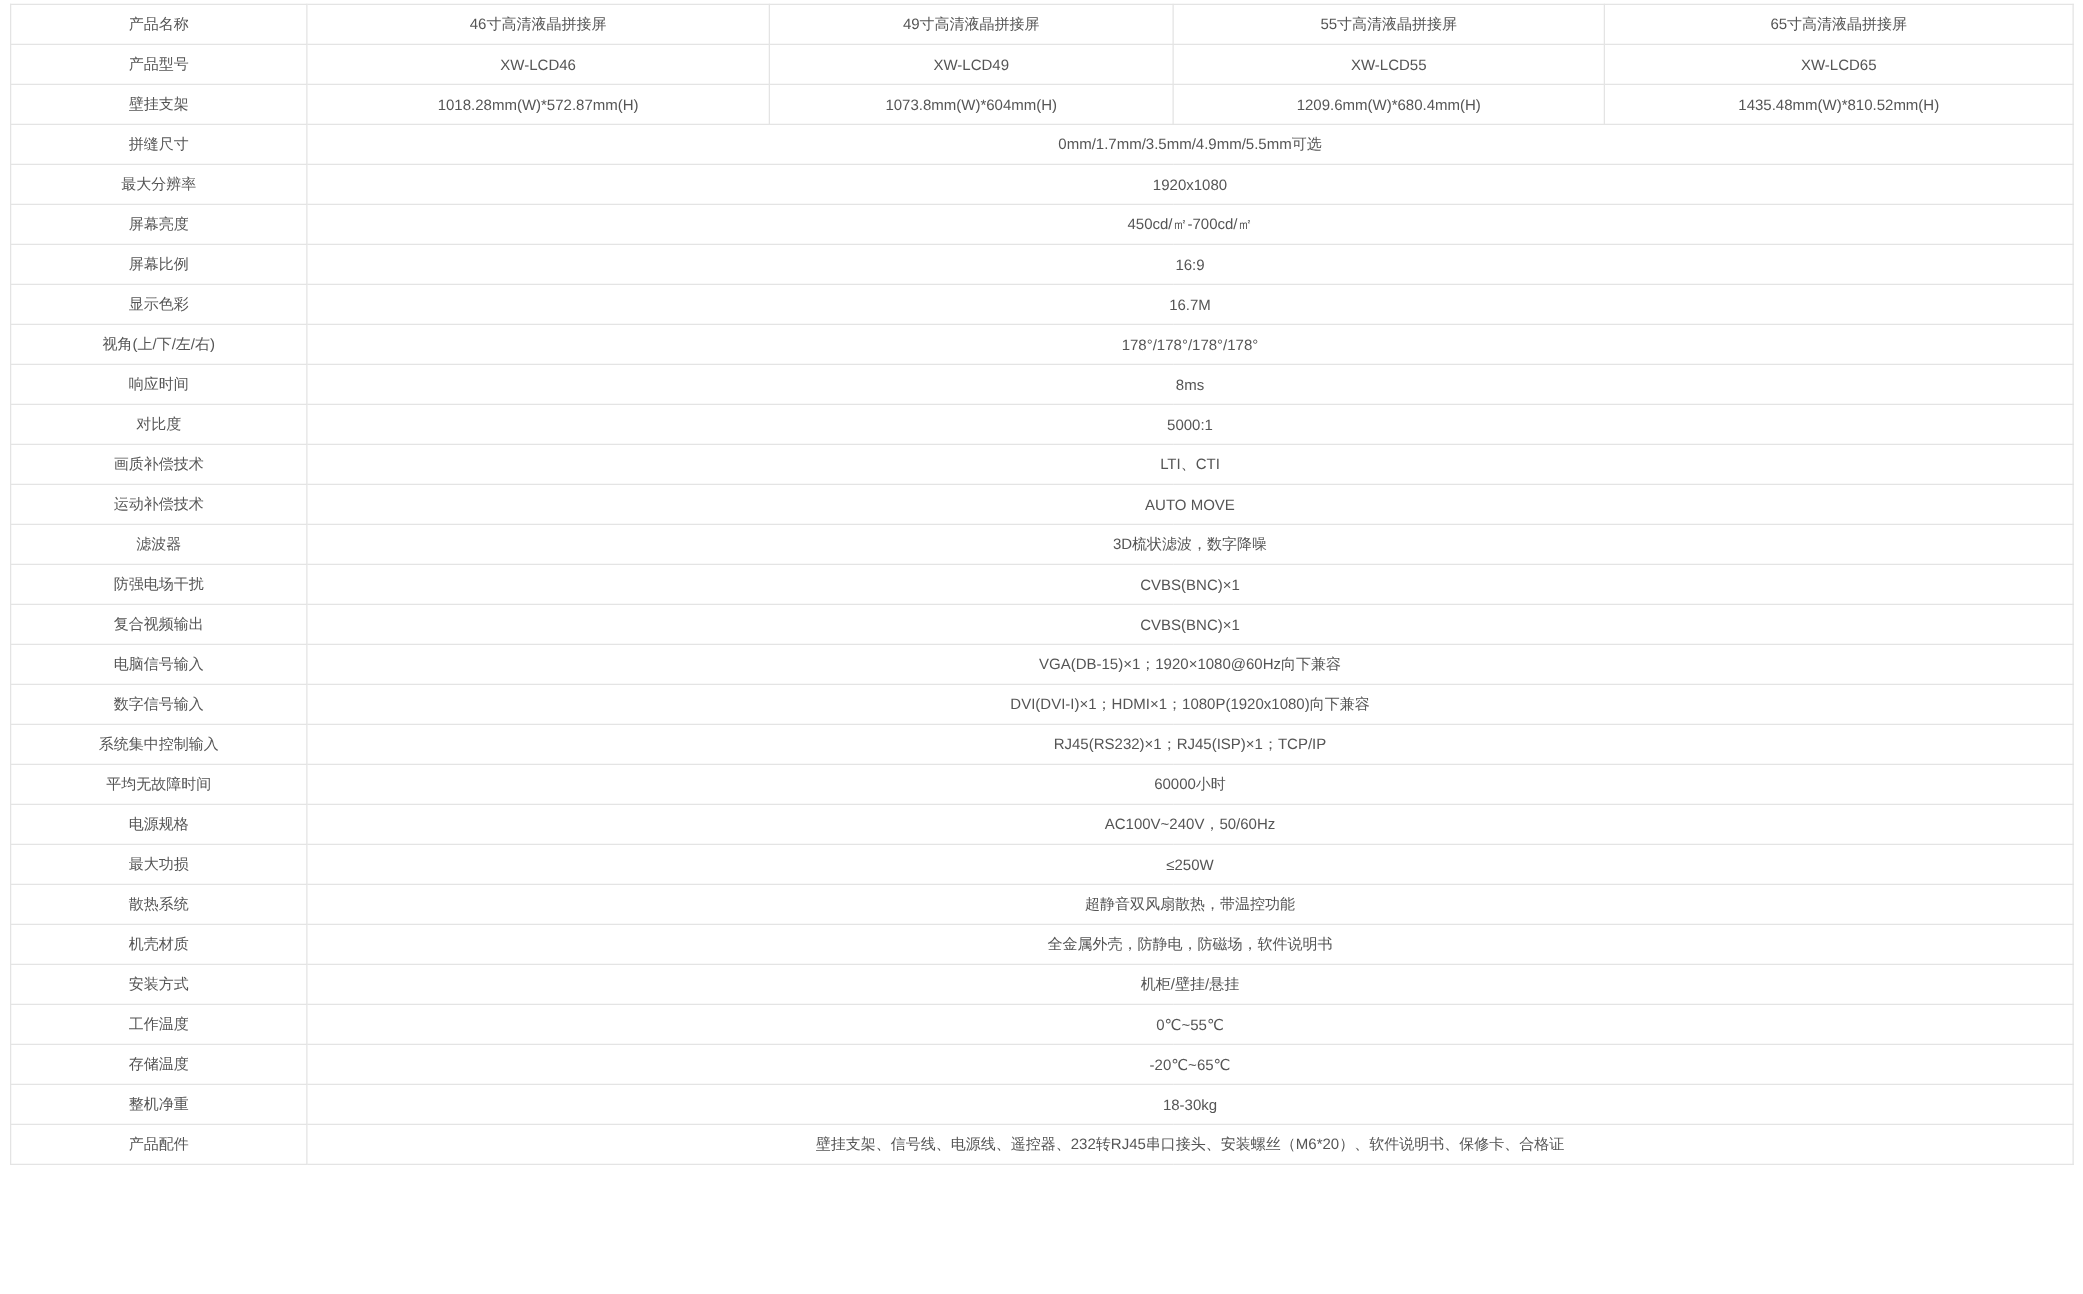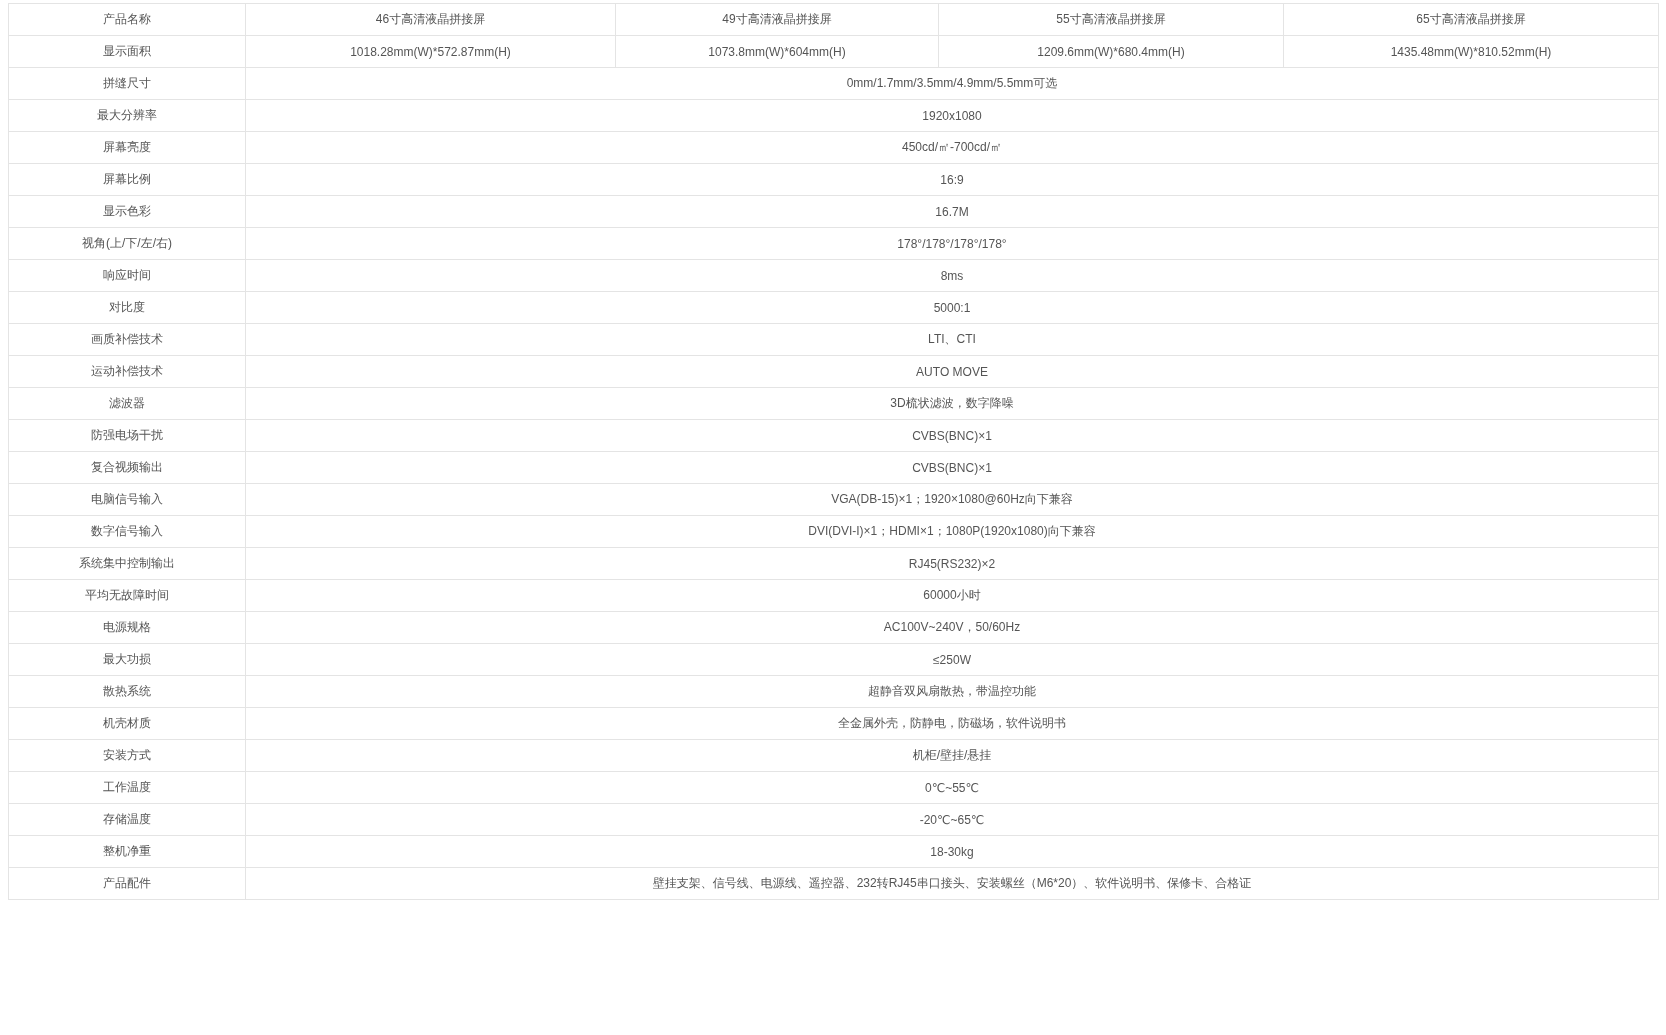--- a/index.html
+++ b/index.html
@@ -49,21 +49,28 @@
     </colgroup>
     <tbody>
         <tr>
           <td class="label-cell">产品名称</td>
           <td class="value-cell">46寸高清液晶拼接屏</td>
           <td class="value-cell">49寸高清液晶拼接屏</td>
           <td class="value-cell">55寸高清液晶拼接屏</td>
           <td class="value-cell">65寸高清液晶拼接屏</td>
         </tr>
         <tr>
-          <td class="label-cell">显示面积</td>
+          <td class="label-cell">产品型号</td>
+          <td class="value-cell">XW-LCD46</td>
+          <td class="value-cell">XW-LCD49</td>
+          <td class="value-cell">XW-LCD55</td>
+          <td class="value-cell">XW-LCD65</td>
+        </tr>
+        <tr>
+          <td class="label-cell">壁挂支架</td>
           <td class="value-cell">1018.28mm(W)*572.87mm(H)</td>
           <td class="value-cell">1073.8mm(W)*604mm(H)</td>
           <td class="value-cell">1209.6mm(W)*680.4mm(H)</td>
           <td class="value-cell">1435.48mm(W)*810.52mm(H)</td>
         </tr>
         <tr>
           <td class="label-cell">拼缝尺寸</td>
           <td class="merged-cell" colspan="4">0mm/1.7mm/3.5mm/4.9mm/5.5mm可选</td>
         </tr>
         <tr>
@@ -116,22 +123,22 @@
         </tr>
         <tr>
           <td class="label-cell">电脑信号输入</td>
           <td class="merged-cell" colspan="4">VGA(DB-15)×1；1920×1080@60Hz向下兼容</td>
         </tr>
         <tr>
           <td class="label-cell">数字信号输入</td>
           <td class="merged-cell" colspan="4">DVI(DVI-I)×1；HDMI×1；1080P(1920x1080)向下兼容</td>
         </tr>
         <tr>
-          <td class="label-cell">系统集中控制输出</td>
-          <td class="merged-cell" colspan="4">RJ45(RS232)×2</td>
+          <td class="label-cell">系统集中控制输入</td>
+          <td class="merged-cell" colspan="4">RJ45(RS232)×1；RJ45(ISP)×1；TCP/IP</td>
         </tr>
         <tr>
           <td class="label-cell">平均无故障时间</td>
           <td class="merged-cell" colspan="4">60000小时</td>
         </tr>
         <tr>
           <td class="label-cell">电源规格</td>
           <td class="merged-cell" colspan="4">AC100V~240V，50/60Hz</td>
         </tr>
         <tr>

